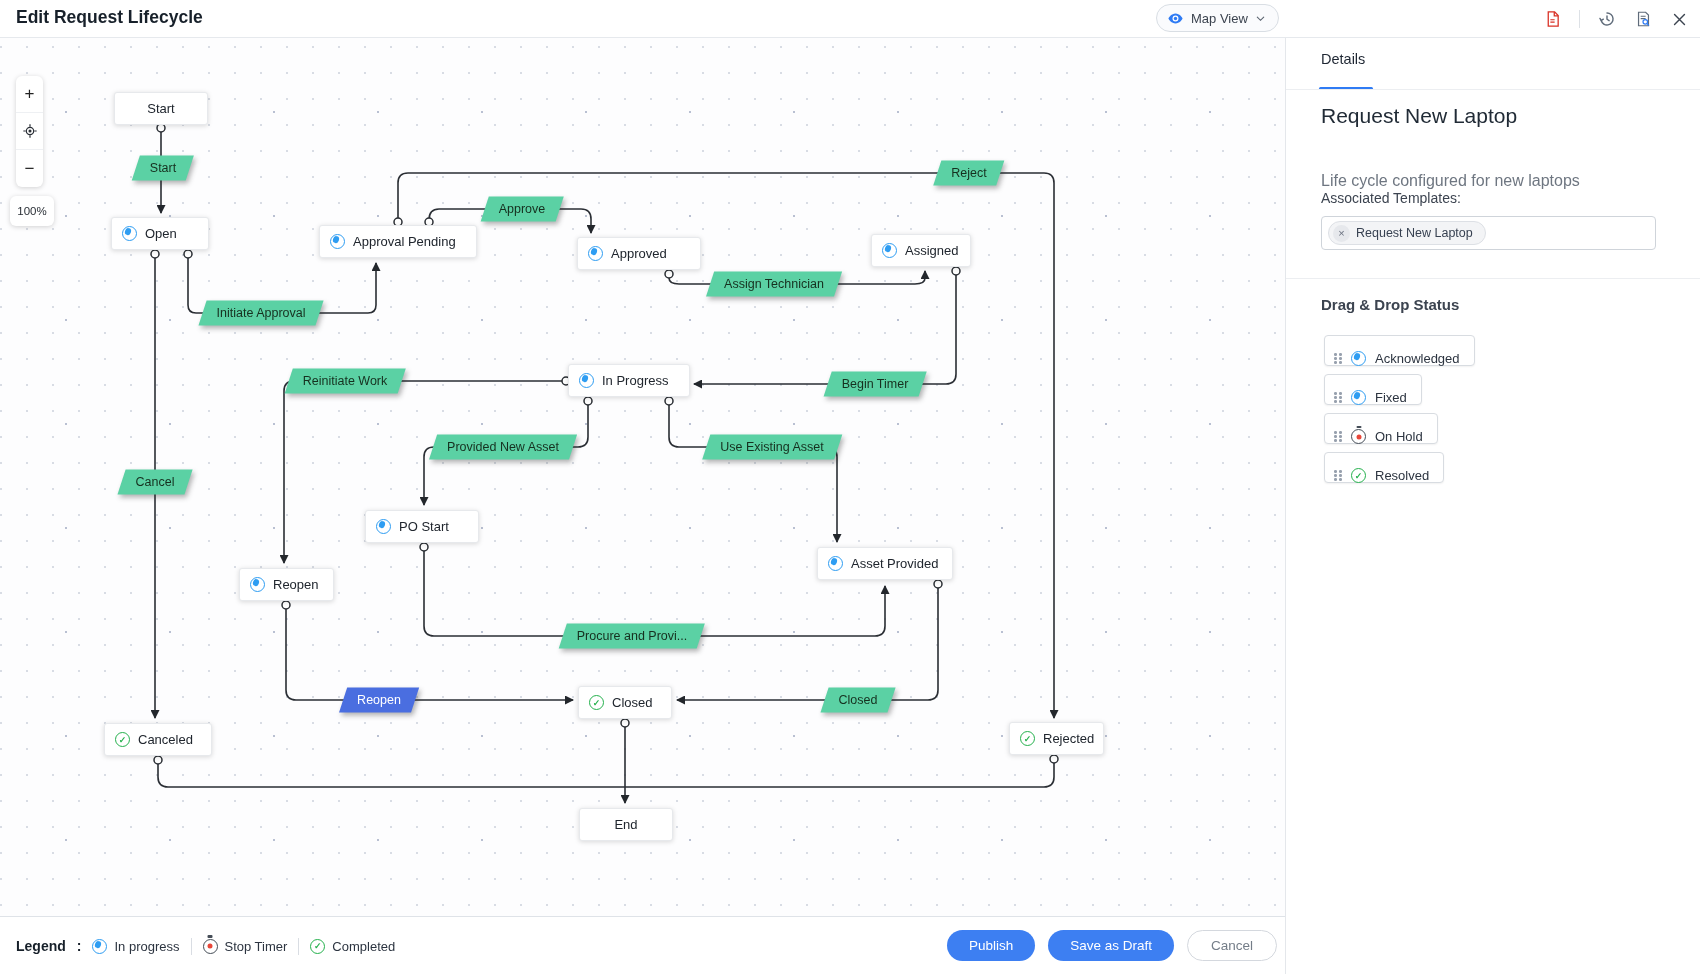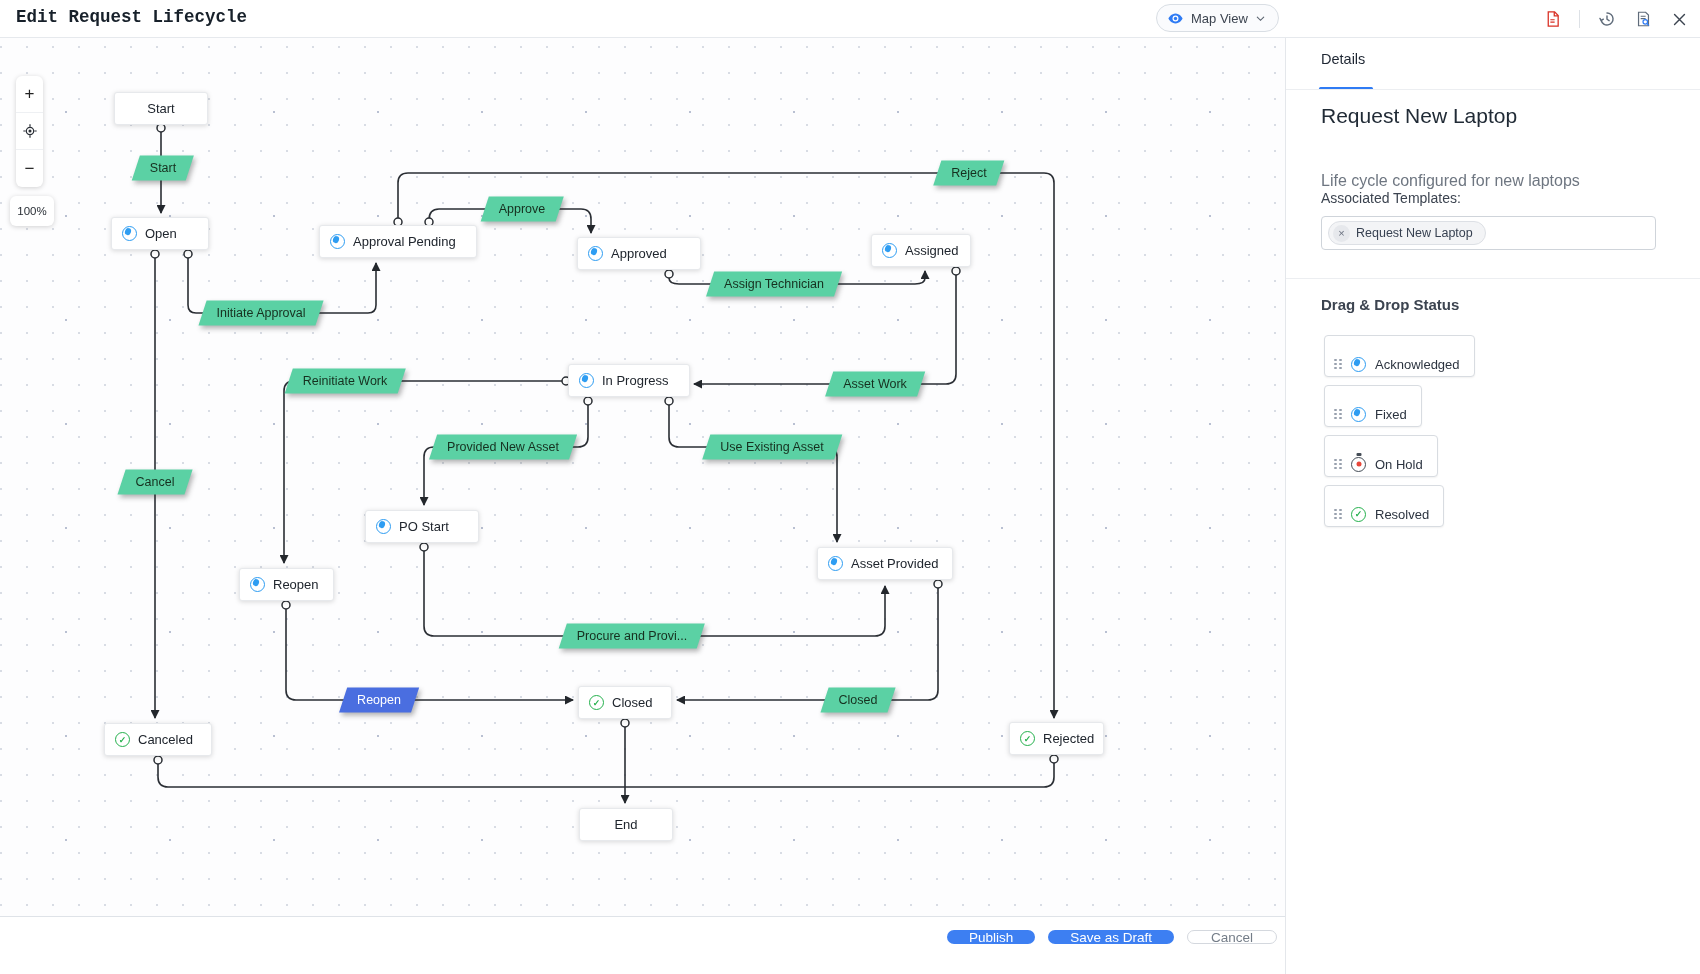--- a/index.html
+++ b/index.html
@@ -3,21 +3,21 @@
 <meta charset="utf-8">
 <style>
   * { margin:0; padding:0; box-sizing:border-box; }
   html,body { width:1700px; height:974px; overflow:hidden;
     font-family:"Liberation Sans", sans-serif; background:#fff; color:#222831; }
   body { position:relative; }
 
   
   .header { position:absolute; left:0; top:0; width:1700px; height:38px;
     background:#fff; border-bottom:1px solid #e6e9ed; z-index:30; }
-  .page-title { position:absolute; left:16px; top:7px; font-size:17.5px; font-weight:600; color:#17202a;font-family:Liberation Mono, monospace; }
+  .page-title { position:absolute; left:16px; top:7px; font-size:17.5px; font-weight:600; color:#17202a; }
   .view-pill { position:absolute; left:1156px; top:4px; height:28px; padding:0 12px 0 10px;
     display:flex; align-items:center; gap:7px; border:1px solid #d9dee4; border-radius:15px;
     background:#fafbfd; cursor:pointer; }
   .view-pill .vp-label { font-size:13px; color:#3c4450; }
   .hdr-actions { position:absolute; right:12px; top:0; height:38px; display:flex; align-items:center; gap:18px; }
   .hdr-icon { width:18px; height:18px; display:flex; align-items:center; justify-content:center; cursor:pointer; }
   .hdr-divider { width:1px; height:18px; background:#dde1e6; }
 
   
   .canvas { position:absolute; left:0; top:38px; width:1285px; height:878px; overflow:hidden;
@@ -80,38 +80,38 @@
   .assoc-label { position:absolute; left:35px; top:152px; font-size:14px; color:#3c4450; }
   .assoc-input { position:absolute; left:35px; top:178px; width:335px; height:34px;
     border:1px solid #cfd4da; border-radius:4px; display:flex; align-items:center; padding:0 6px; cursor:text; }
   .chip { display:inline-flex; align-items:center; gap:6px; height:24px; padding:0 12px 0 4px;
     background:#f3f4f6; border:1px solid #dde0e5; border-radius:13px; font-size:12.5px; color:#374151; }
   .chip-x { width:17px; height:17px; border-radius:50%; background:#e6e8ec; color:#6b7280;
     display:flex; align-items:center; justify-content:center; font-size:11px; cursor:pointer; }
   .panel-divider { position:absolute; left:0; top:240px; width:415px; height:1px; background:#eceef1; }
   .dd-title { position:absolute; left:35px; top:258px; font-size:15px; font-weight:700; color:#3c4450; }
   .dd-list { position:absolute; left:38px; top:297px; display:flex; flex-direction:column; gap:8px; align-items:flex-start; }
-  .dd-item { display:inline-flex; align-items:center; gap:9px; height:42px; padding:16px 14px 0 9px;
+  .dd-item { display:inline-flex; align-items:center; gap:9px; height:31px; padding:16px 14px 0 9px;
     background:#fff; border:1px solid #d8dce1; border-radius:4px; box-shadow:0 1px 2px rgba(0,0,0,.06);
     font-size:13px; color:#2c3440; cursor:grab; }
   .drag-dots { width:8px; height:11px; position:relative; flex:none; }
   .drag-dots::before, .drag-dots::after { content:""; position:absolute; top:0; width:2.5px; height:2.5px;
     border-radius:50%; background:#98a1ae; box-shadow:0 4px 0 #98a1ae, 0 8px 0 #98a1ae; }
   .drag-dots::before { left:0; } .drag-dots::after { left:5px; }
 
   
   .footer { position:absolute; left:0; top:916px; width:1285px; height:58px; background:#fff;
     border-top:1px solid #dfe3e8; z-index:25; }
   .legend { position:absolute; left:16px; top:0; height:58px; display:flex; align-items:center; gap:11px; }
   .legend-title { font-size:14px; font-weight:700; color:#17202a; }
   .legend-colon { font-size:14px; font-weight:700; color:#17202a; }
   .legend-item { display:flex; align-items:center; gap:7px; font-size:13px; color:#2c3440; }
   .legend-sep { width:1px; height:17px; background:#d9dde3; }
   .footer-buttons { position:absolute; right:8px; top:13px; display:flex; gap:13px; }
-  .btn { height:14px; border-radius:16px; font-size:13.5px; display:flex; align-items:center;
+  .btn { height:31px; border-radius:16px; font-size:13.5px; display:flex; align-items:center;
     justify-content:center; cursor:pointer; font-family:"Liberation Sans", sans-serif; }
   .btn-primary { background:#3d7ff2; color:#fff; padding:0 22px; border:none; }
   .btn-ghost { background:#fff; color:#747d88; padding:0 23px; border:1px solid #d4d8de; }
 </style>
 </head>
 <body>
 
 <div class="header">
   <div class="page-title">Edit Request Lifecycle</div>
 
@@ -287,21 +287,21 @@
   <div class="trans" style="left:969px;top:135px">
     <span class="bg"></span>
     <span class="trans-label">Reject</span>
   </div>
   <div class="trans" style="left:774px;top:246px">
     <span class="bg"></span>
     <span class="trans-label">Assign Technician</span>
   </div>
   <div class="trans" style="left:875px;top:346px">
     <span class="bg"></span>
-    <span class="trans-label">Asset Work</span>
+    <span class="trans-label">Begin Timer</span>
   </div>
   <div class="trans" style="left:345px;top:343px">
     <span class="bg"></span>
     <span class="trans-label">Reinitiate Work</span>
   </div>
   <div class="trans" style="left:503px;top:409px">
     <span class="bg"></span>
     <span class="trans-label">Provided New Asset</span>
   </div>
   <div class="trans" style="left:772px;top:409px">
@@ -363,19 +363,37 @@
     </div>
     <div class="dd-item">
       <span class="drag-dots"></span>
       <span class="ic ic-check"></span>
       <span>Resolved</span>
     </div>
   </div>
 </div>
 
 <div class="footer">
+  <div class="legend">
+    <span class="legend-title">Legend</span>
+    <span class="legend-colon">:</span>
+    <span class="legend-item">
+      <span class="ic ic-progress"></span>
+      <span>In progress</span>
+    </span>
+    <span class="legend-sep"></span>
+    <span class="legend-item">
+      <span class="ic ic-timer"></span>
+      <span>Stop Timer</span>
+    </span>
+    <span class="legend-sep"></span>
+    <span class="legend-item">
+      <span class="ic ic-check"></span>
+      <span>Completed</span>
+    </span>
+  </div>
 
   <div class="footer-buttons">
     <button class="btn btn-primary">Publish</button>
     <button class="btn btn-primary">Save as Draft</button>
     <button class="btn btn-ghost">Cancel</button>
   </div>
 </div>
 
 </body></html>

